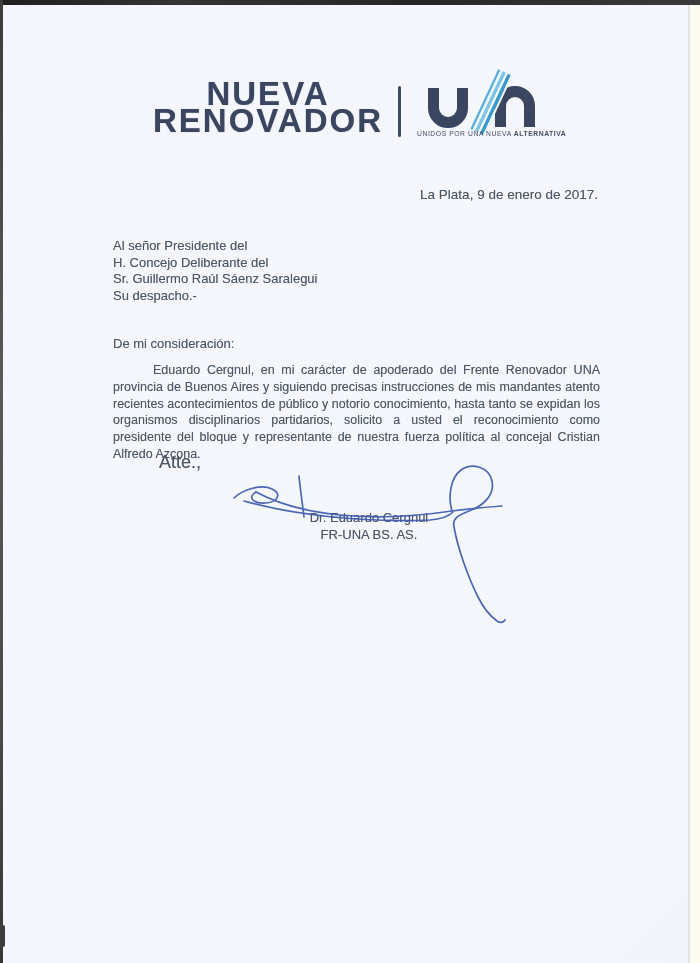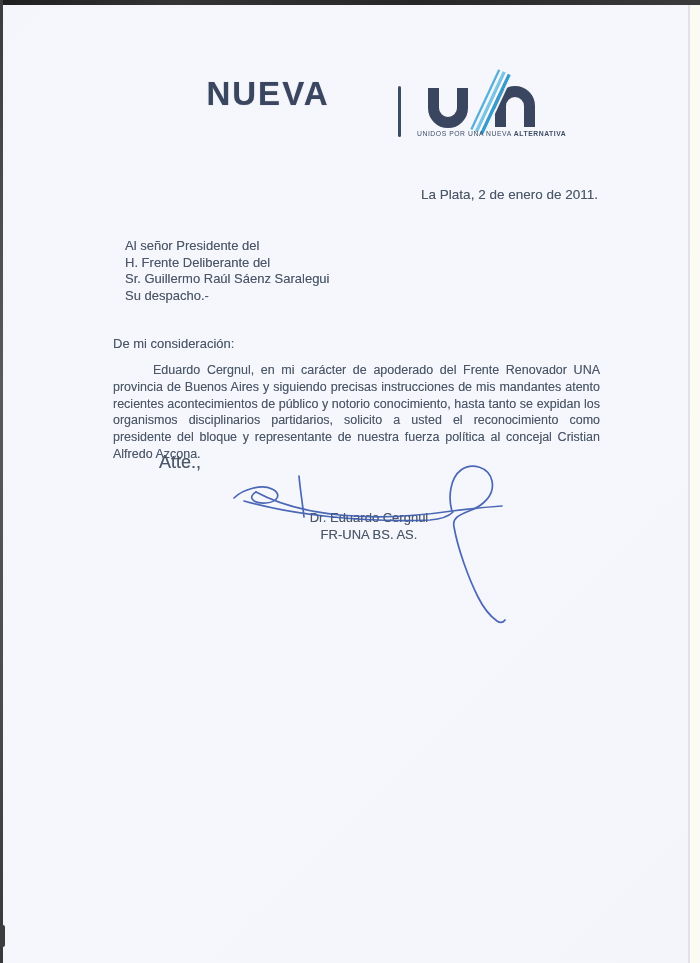--- a/index.html
+++ b/index.html
@@ -64,21 +64,21 @@
   .scan-text { color: #4b5768; text-shadow: 0 0 0.6px rgba(75, 87, 104, 0.5); }
 
   .date-line {
     position: absolute; top: 187px; left: 113px; width: 485px;
     text-align: right; font-size: 13.5px;
   }
   .recipient {
     position: absolute; top: 238px; left: 113px; width: 350px;
     font-size: 13px; line-height: 16.7px;
   }
-  .recipient div { white-space: nowrap; margin-left: 12px; }
+  .recipient div { white-space: nowrap; }
   .salutation {
     position: absolute; top: 336px; left: 113px;
     font-size: 13px;
   }
   .body-par {
     position: absolute; top: 362px; left: 113px; width: 487px;
     font-size: 12.5px; line-height: 16.8px;
     text-align: justify; text-indent: 40px;
   }
   .closing {
@@ -102,20 +102,21 @@
 <div class="page">
 
   <div class="edge-top"></div>
   <div class="edge-right-col"></div>
   <div class="edge-right-line"></div>
   <div class="edge-left"></div>
   <div class="edge-left-nub"></div>
 
   <div class="brand">
     <div>NUEVA</div>
+    <div>RENOVADOR</div>
   </div>
 
   <div class="lh-divider"></div>
 
   <svg class="una-mark" viewBox="0 0 150 66">
 
     <path d="M 13.5 20 L 13.5 40 A 14.5 14.5 0 0 0 42.5 40 L 42.5 20" fill="none" stroke="#3a4660" stroke-width="11"></path>
 
     <path d="M 80.5 59 L 80.5 38 A 14.5 14.5 0 0 1 109.5 38 L 109.5 59" fill="none" stroke="#3a4660" stroke-width="11"></path>
 
@@ -126,25 +127,25 @@
       <rect x="0.5" y="-33" width="2" height="66" fill="#ffffff"></rect>
       <rect x="2.5" y="-33" width="3.5" height="66" fill="#389bcd"></rect>
       <rect x="6" y="-33" width="2" height="66" fill="#eef7fc"></rect>
     </g>
   </svg>
 
   <div class="una-tagline">
     <span>UNIDOS POR UNA NUEVA </span><b>ALTERNATIVA</b>
   </div>
 
-  <div class="date-line scan-text">La Plata, 2 de enero de 2011.</div>
+  <div class="date-line scan-text">La Plata, 9 de enero de 2017.</div>
 
   <div class="recipient scan-text">
     <div>Al señor Presidente del</div>
-    <div>H. Frente Deliberante del</div>
+    <div>H. Concejo Deliberante del</div>
     <div>Sr. Guillermo Raúl Sáenz Saralegui</div>
     <div>Su despacho.-</div>
   </div>
 
   <div class="salutation scan-text">De mi consideración:</div>
 
   <div class="body-par scan-text">Eduardo Cergnul, en mi carácter de apoderado del Frente Renovador UNA provincia de Buenos Aires y siguiendo precisas instrucciones de mis mandantes atento recientes acontecimientos de público y notorio conocimiento, hasta tanto se expidan los organismos disciplinarios partidarios, solicito a usted el reconocimiento como presidente del bloque y representante de nuestra fuerza política al concejal Cristian Alfredo Azcona.</div>
 
   <div class="closing scan-text">Atte.,</div>
 

